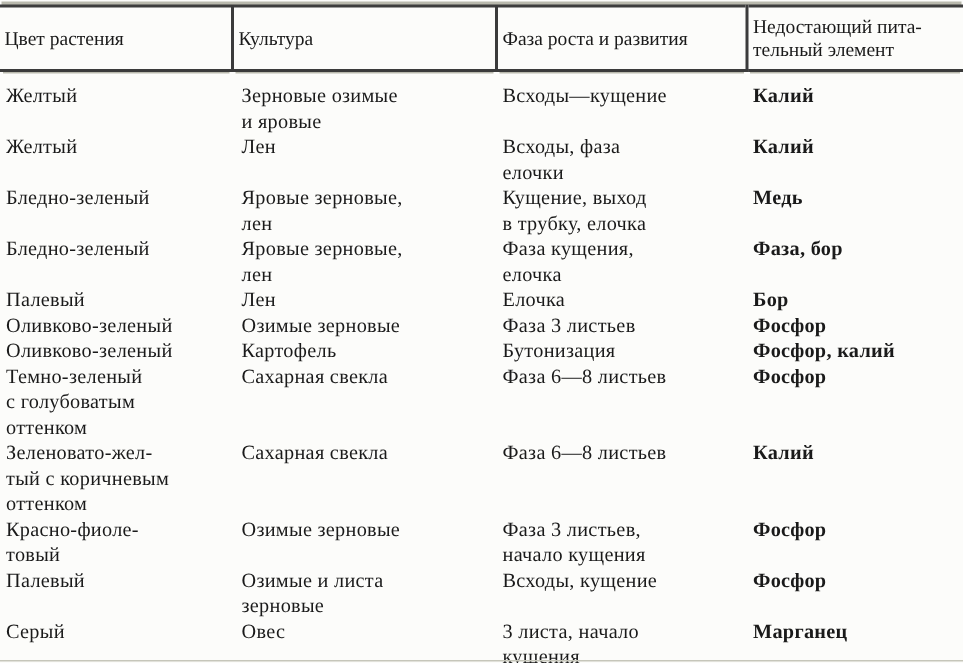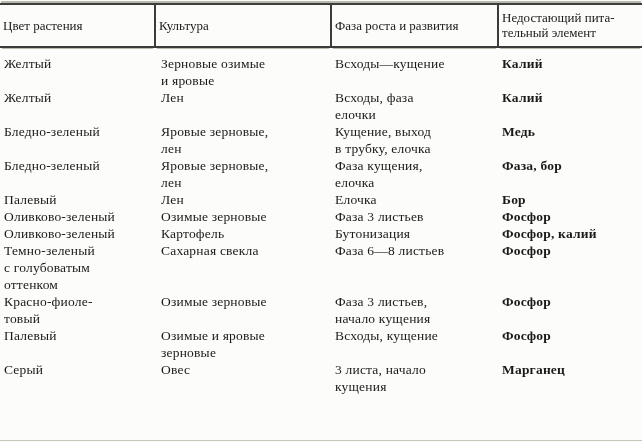--- a/index.html
+++ b/index.html
@@ -137,30 +137,38 @@
         </tr>
         <tr>
           <td class="col0">Темно-зеленый
 с голубоватым
 оттенком</td>
           <td class="col1">Сахарная свекла</td>
           <td class="col2">Фаза 6—8 листьев</td>
           <td class="col3">Фосфор</td>
         </tr>
         <tr>
+          <td class="col0">Зеленовато-жел-
+тый с коричневым
+оттенком</td>
+          <td class="col1">Сахарная свекла</td>
+          <td class="col2">Фаза 6—8 листьев</td>
+          <td class="col3">Калий</td>
+        </tr>
+        <tr>
           <td class="col0">Красно-фиоле-
 товый</td>
           <td class="col1">Озимые зерновые</td>
           <td class="col2">Фаза 3 листьев,
 начало кущения</td>
           <td class="col3">Фосфор</td>
         </tr>
         <tr>
           <td class="col0">Палевый</td>
-          <td class="col1">Озимые и яровые
+          <td class="col1">Озимые и листа
 зерновые</td>
           <td class="col2">Всходы, кущение</td>
           <td class="col3">Фосфор</td>
         </tr>
         <tr>
           <td class="col0">Серый</td>
           <td class="col1">Овес</td>
           <td class="col2">3 листа, начало
 кущения</td>
           <td class="col3">Марганец</td>

